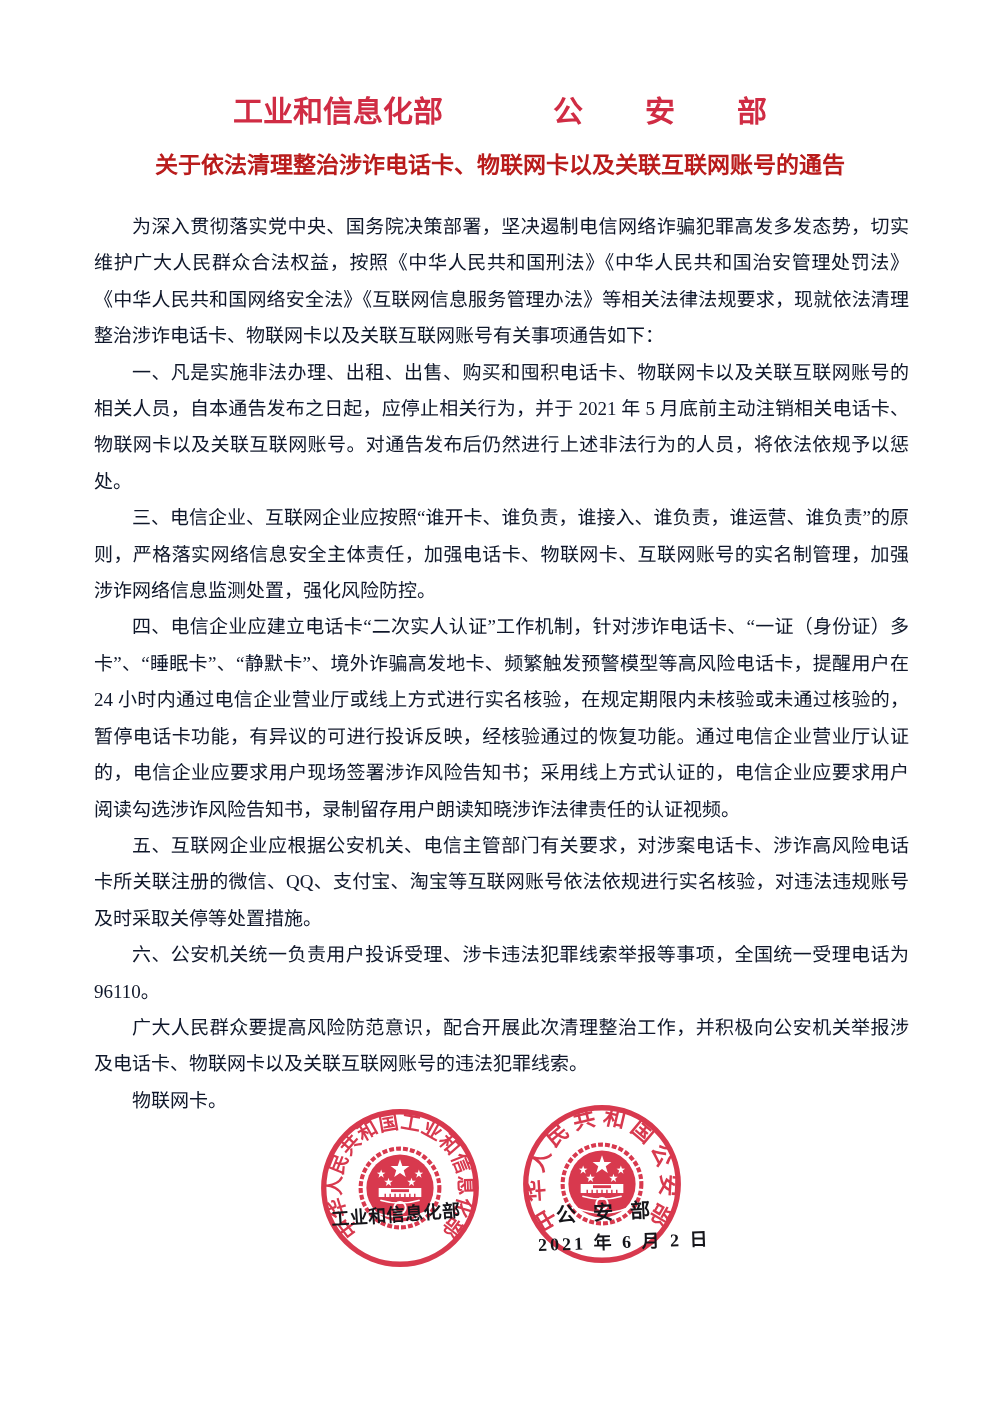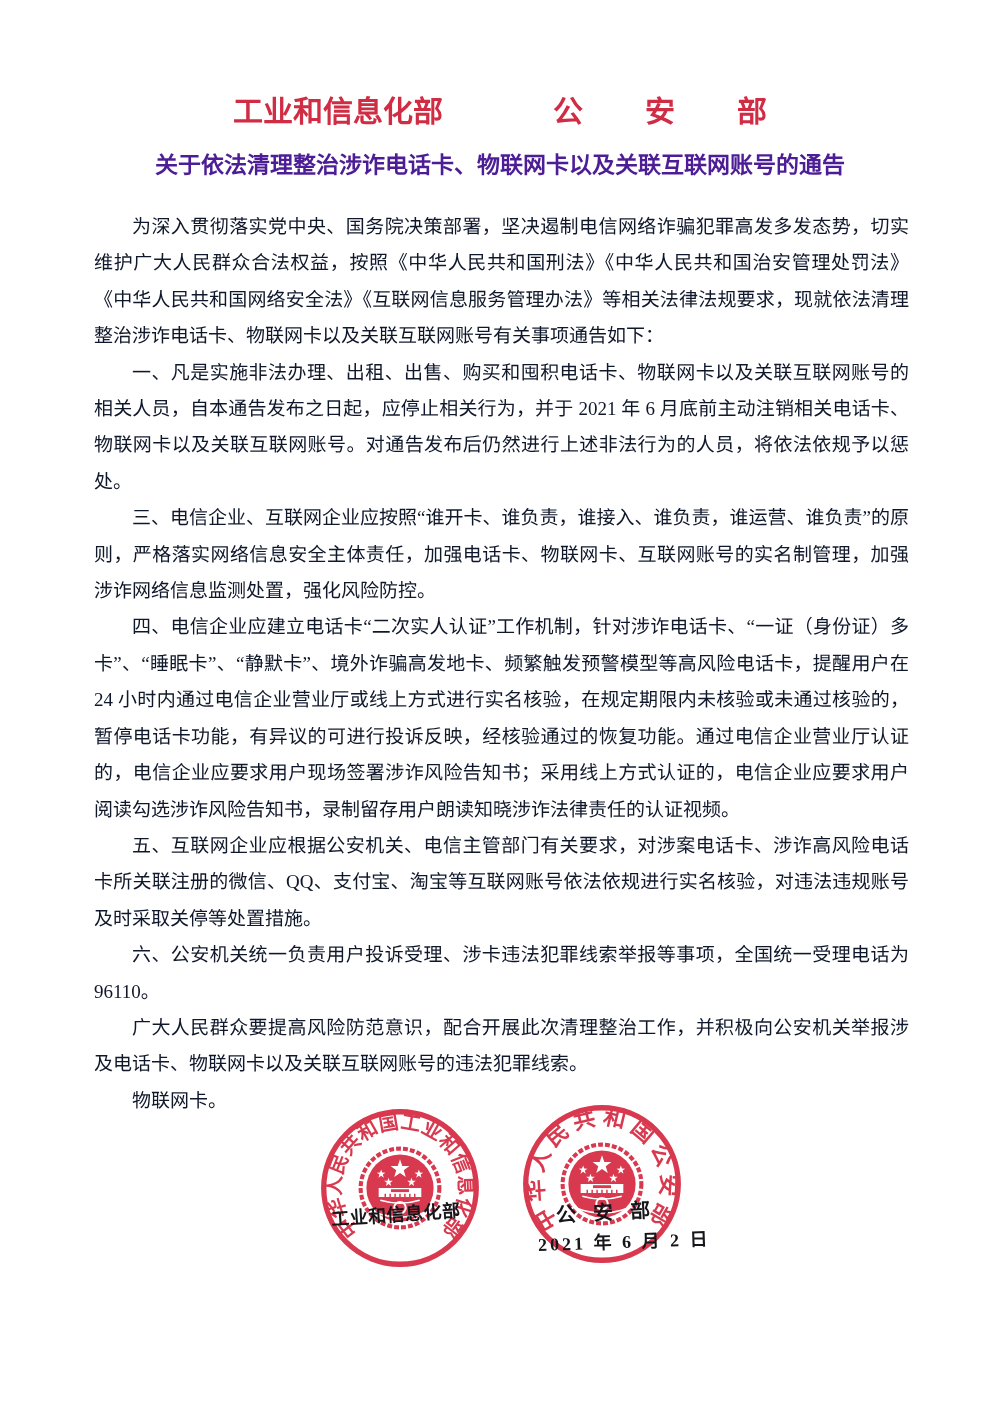--- a/index.html
+++ b/index.html
@@ -38,21 +38,21 @@
   }
   
   .doc-title {
     position: absolute;
     top: 149px;
     left: 0;
     width: 100%;
     text-align: center;
     font-size: 23px;
     font-weight: bold;
-    color: #4c1d95;
+    color: #b91c1c;
     line-height: 34px;
     white-space: nowrap;
   }
   
   .body-text {
     position: absolute;
     top: 209px;
     left: 94px;
     width: 815px;
     color: #0f172a;
@@ -120,21 +120,21 @@
 
   <div class="header-row">
     <span class="ministry-left">工业和信息化部</span>
     <span class="ministry-right">公安部</span>
   </div>
 
   <div class="doc-title">关于依法清理整治涉诈电话卡、物联网卡以及关联互联网账号的通告</div>
 
   <div class="body-text">
     <p>为深入贯彻落实党中央、国务院决策部署，坚决遏制电信网络诈骗犯罪高发多发态势，切实维护广大人民群众合法权益，按照《中华人民共和国刑法》《中华人民共和国治安管理处罚法》《中华人民共和国网络安全法》《互联网信息服务管理办法》等相关法律法规要求，现就依法清理整治涉诈电话卡、物联网卡以及关联互联网账号有关事项通告如下：</p>
-    <p>一、凡是实施非法办理、出租、出售、购买和囤积电话卡、物联网卡以及关联互联网账号的相关人员，自本通告发布之日起，应停止相关行为，并于 2021 年 6 月底前主动注销相关电话卡、物联网卡以及关联互联网账号。对通告发布后仍然进行上述非法行为的人员，将依法依规予以惩处。</p>
+    <p>一、凡是实施非法办理、出租、出售、购买和囤积电话卡、物联网卡以及关联互联网账号的相关人员，自本通告发布之日起，应停止相关行为，并于 2021 年 5 月底前主动注销相关电话卡、物联网卡以及关联互联网账号。对通告发布后仍然进行上述非法行为的人员，将依法依规予以惩处。</p>
     <p>三、电信企业、互联网企业应按照“谁开卡、谁负责，谁接入、谁负责，谁运营、谁负责”的原则，严格落实网络信息安全主体责任，加强电话卡、物联网卡、互联网账号的实名制管理，加强涉诈网络信息监测处置，强化风险防控。</p>
     <p>四、电信企业应建立电话卡“二次实人认证”工作机制，针对涉诈电话卡、“一证（身份证）多卡”、“睡眠卡”、“静默卡”、境外诈骗高发地卡、频繁触发预警模型等高风险电话卡，提醒用户在 24 小时内通过电信企业营业厅或线上方式进行实名核验，在规定期限内未核验或未通过核验的，暂停电话卡功能，有异议的可进行投诉反映，经核验通过的恢复功能。通过电信企业营业厅认证的，电信企业应要求用户现场签署涉诈风险告知书；采用线上方式认证的，电信企业应要求用户阅读勾选涉诈风险告知书，录制留存用户朗读知晓涉诈法律责任的认证视频。</p>
     <p>五、互联网企业应根据公安机关、电信主管部门有关要求，对涉案电话卡、涉诈高风险电话卡所关联注册的微信、QQ、支付宝、淘宝等互联网账号依法依规进行实名核验，对违法违规账号及时采取关停等处置措施。</p>
     <p>六、公安机关统一负责用户投诉受理、涉卡违法犯罪线索举报等事项，全国统一受理电话为 96110。</p>
     <p>广大人民群众要提高风险防范意识，配合开展此次清理整治工作，并积极向公安机关举报涉及电话卡、物联网卡以及关联互联网账号的违法犯罪线索。</p>
     <p>物联网卡。</p>
   </div>
 
   <svg class="seal seal-miit" viewBox="0 0 200 200">
     <defs>

